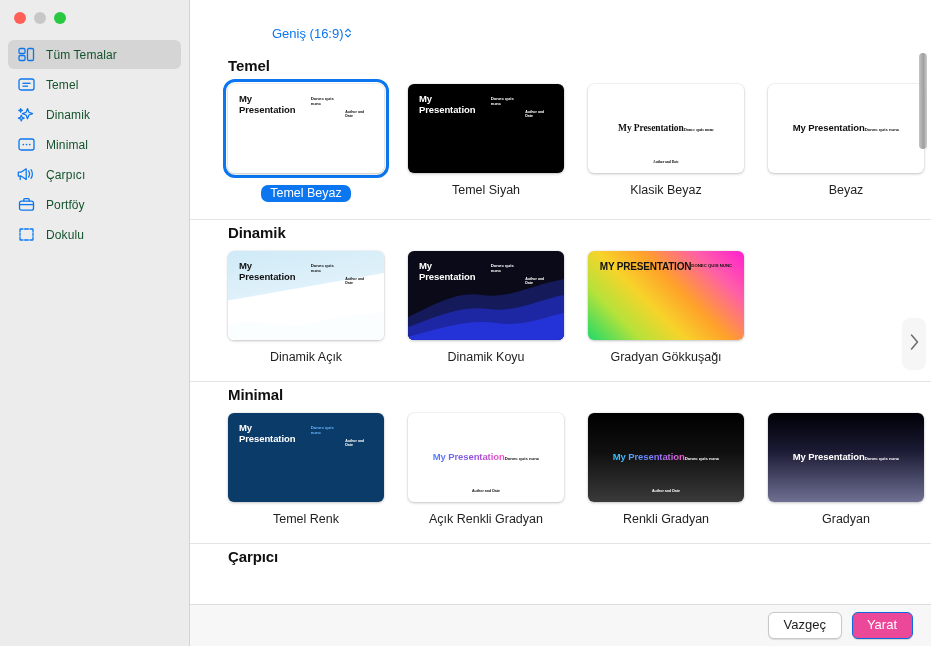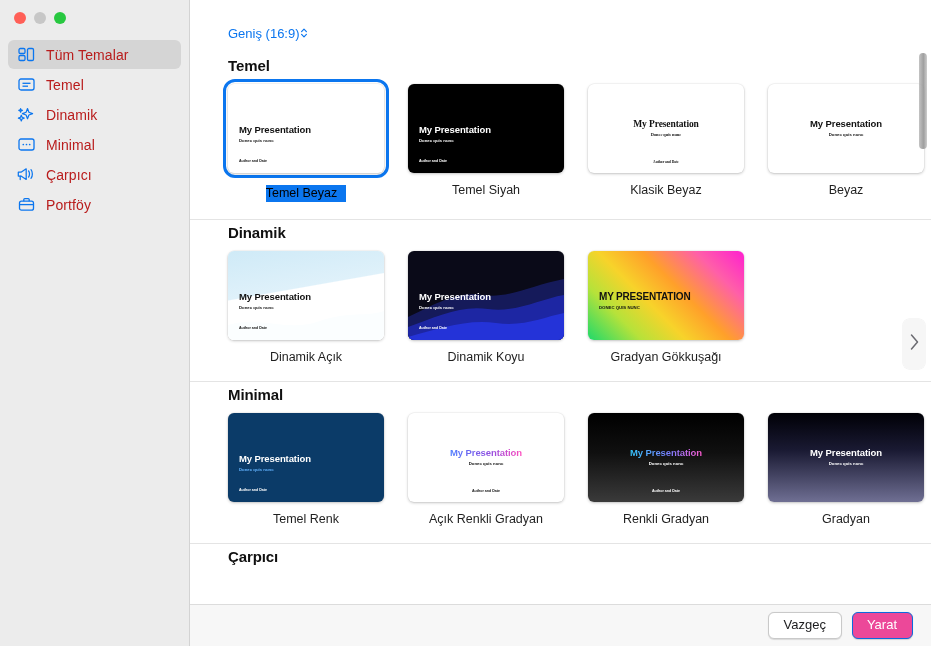--- a/index.html
+++ b/index.html
@@ -59,22 +59,22 @@
     cursor: default;
     margin-bottom: 1px;
   }
   .sidebar-item.selected { background: #d5d5d5; }
   .sidebar-item .s-icon {
     width: 20px; height: 20px;
     flex: 0 0 20px;
     display: flex; align-items: center; justify-content: center;
   }
   .sidebar-item .s-label {
-    font-size: 14px;
-    color: #b91c1c;
+    font-size: 12px;
+    color: #14532d;
     letter-spacing: 0.1px;
     white-space: nowrap;
   }
 
   
   .main {
     flex: 1 1 auto;
     position: relative;
     background: #ffffff;
     display: flex;
@@ -96,20 +96,21 @@
     color: #0d0d0d;
     letter-spacing: -0.4px;
   }
   .aspect-picker {
     font-size: 13px;
     color: #0b76ef;
     display: flex;
     align-items: center;
     cursor: default;
     padding-right: 6px;
+    margin-left: 44px;
   }
   .aspect-chevrons {
     display: inline-flex; flex-direction: column;
     line-height: 5px; font-size: 8px; color: #0b76ef;
     transform: translateY(-1px);
   }
 
   .scroll-area {
     flex: 1 1 auto;
     position: relative;
@@ -167,33 +168,33 @@
     box-shadow: 0 1px 3px rgba(0,0,0,0.22), 0 0 0 0.5px rgba(0,0,0,0.06);
   }
   .theme-name {
     margin-top: 10px;
     font-size: 12.5px;
     color: #1f1f1f;
     white-space: nowrap;
   }
   .theme.selected .theme-name {
     background: #0b76ef;
-    color: #000000;
-    border-radius: 0;
-    padding: 1px 9px 2px 0;
+    color: #ffffff;
+    border-radius: 7px;
+    padding: 1px 9px 2px 9px;
     margin-top: 12px;
   }
 
   
   .slide-in {
     position: absolute;
     inset: 0;
     padding: 10px 11px;
     display: flex;
-    flex-direction: column;
+    flex-direction: row;
     justify-content: flex-end;
     z-index: 2;
   }
   .slide-in.center {
     justify-content: center;
     align-items: center;
     text-align: center;
     padding-bottom: 10px;
   }
   .s-title {
@@ -415,20 +416,35 @@
           <svg width="17" height="15" viewBox="0 0 17 15" fill="none" stroke="#0b76ef" stroke-width="1.3" stroke-linejoin="round">
             <rect x="1.5" y="4.2" width="14" height="9" rx="2"></rect>
             <path d="M5.8 4.2 L5.8 2.6 C5.8 2 6.2 1.6 6.8 1.6 L10.2 1.6 C10.8 1.6 11.2 2 11.2 2.6 L11.2 4.2"></path>
             <line x1="1.5" y1="7.6" x2="15.5" y2="7.6"></line>
           </svg>
         </span>
         <span class="s-label">Portföy</span>
       </div>
 
 
+      <div class="sidebar-item">
+        <span class="s-icon">
+          <svg width="17" height="15" viewBox="0 0 17 15" fill="none" stroke="#0b76ef" stroke-width="1.3" stroke-linecap="round">
+            <path d="M2 5 L2 2.6 C2 2.2 2.3 2 2.6 2 L5 2"></path>
+            <path d="M12 2 L14.4 2 C14.8 2 15 2.2 15 2.6 L15 5"></path>
+            <path d="M15 10 L15 12.4 C15 12.8 14.8 13 14.4 13 L12 13"></path>
+            <path d="M5 13 L2.6 13 C2.3 13 2 12.8 2 12.4 L2 10"></path>
+            <line x1="6.6" y1="2" x2="10.4" y2="2"></line>
+            <line x1="6.6" y1="13" x2="10.4" y2="13"></line>
+            <line x1="2" y1="6.4" x2="2" y2="8.6"></line>
+            <line x1="15" y1="6.4" x2="15" y2="8.6"></line>
+          </svg>
+        </span>
+        <span class="s-label">Dokulu</span>
+      </div>
 
     </div>
   </div>
 
   <div class="main">
 
     <div class="main-header">
       <div class="aspect-picker">
         <span>Geniş (16:9)</span>
         <span class="aspect-chevrons">

